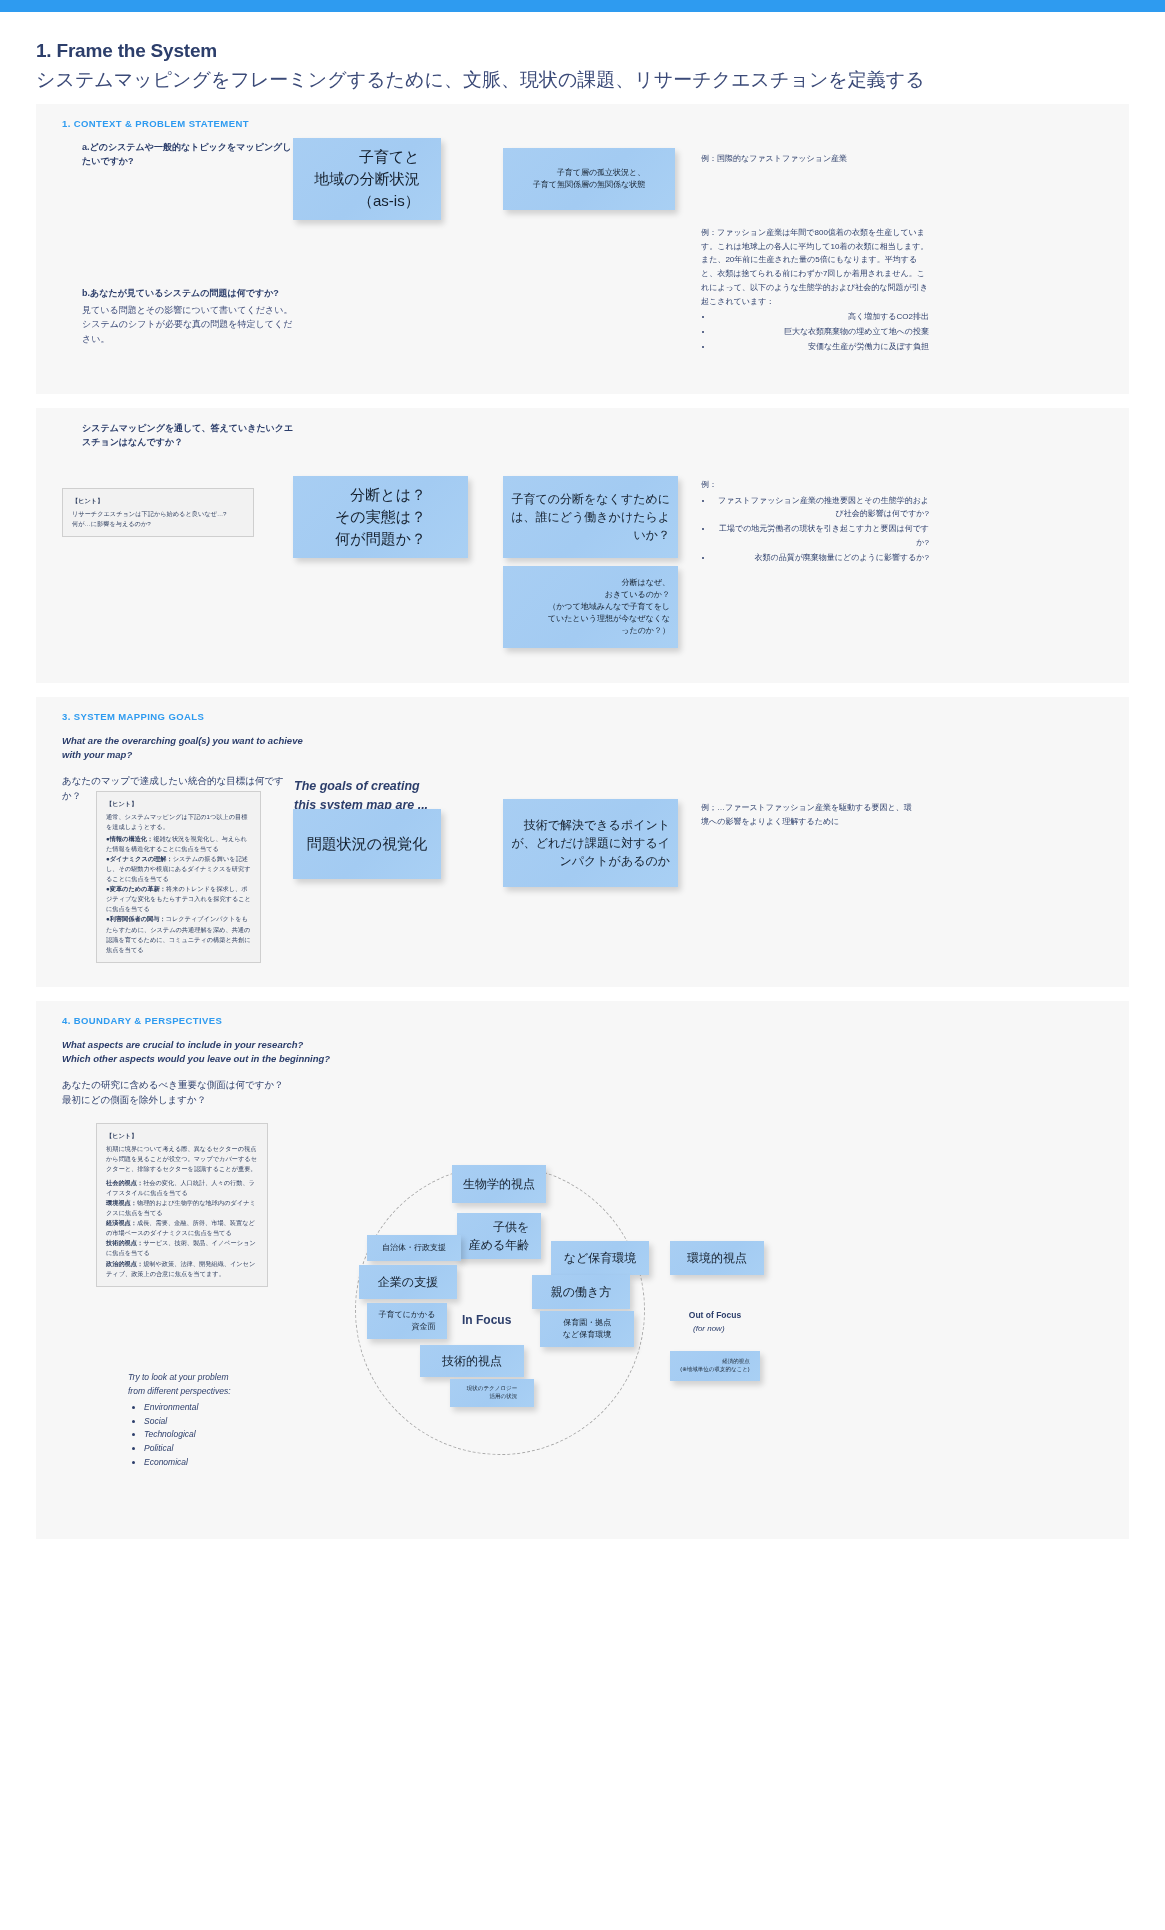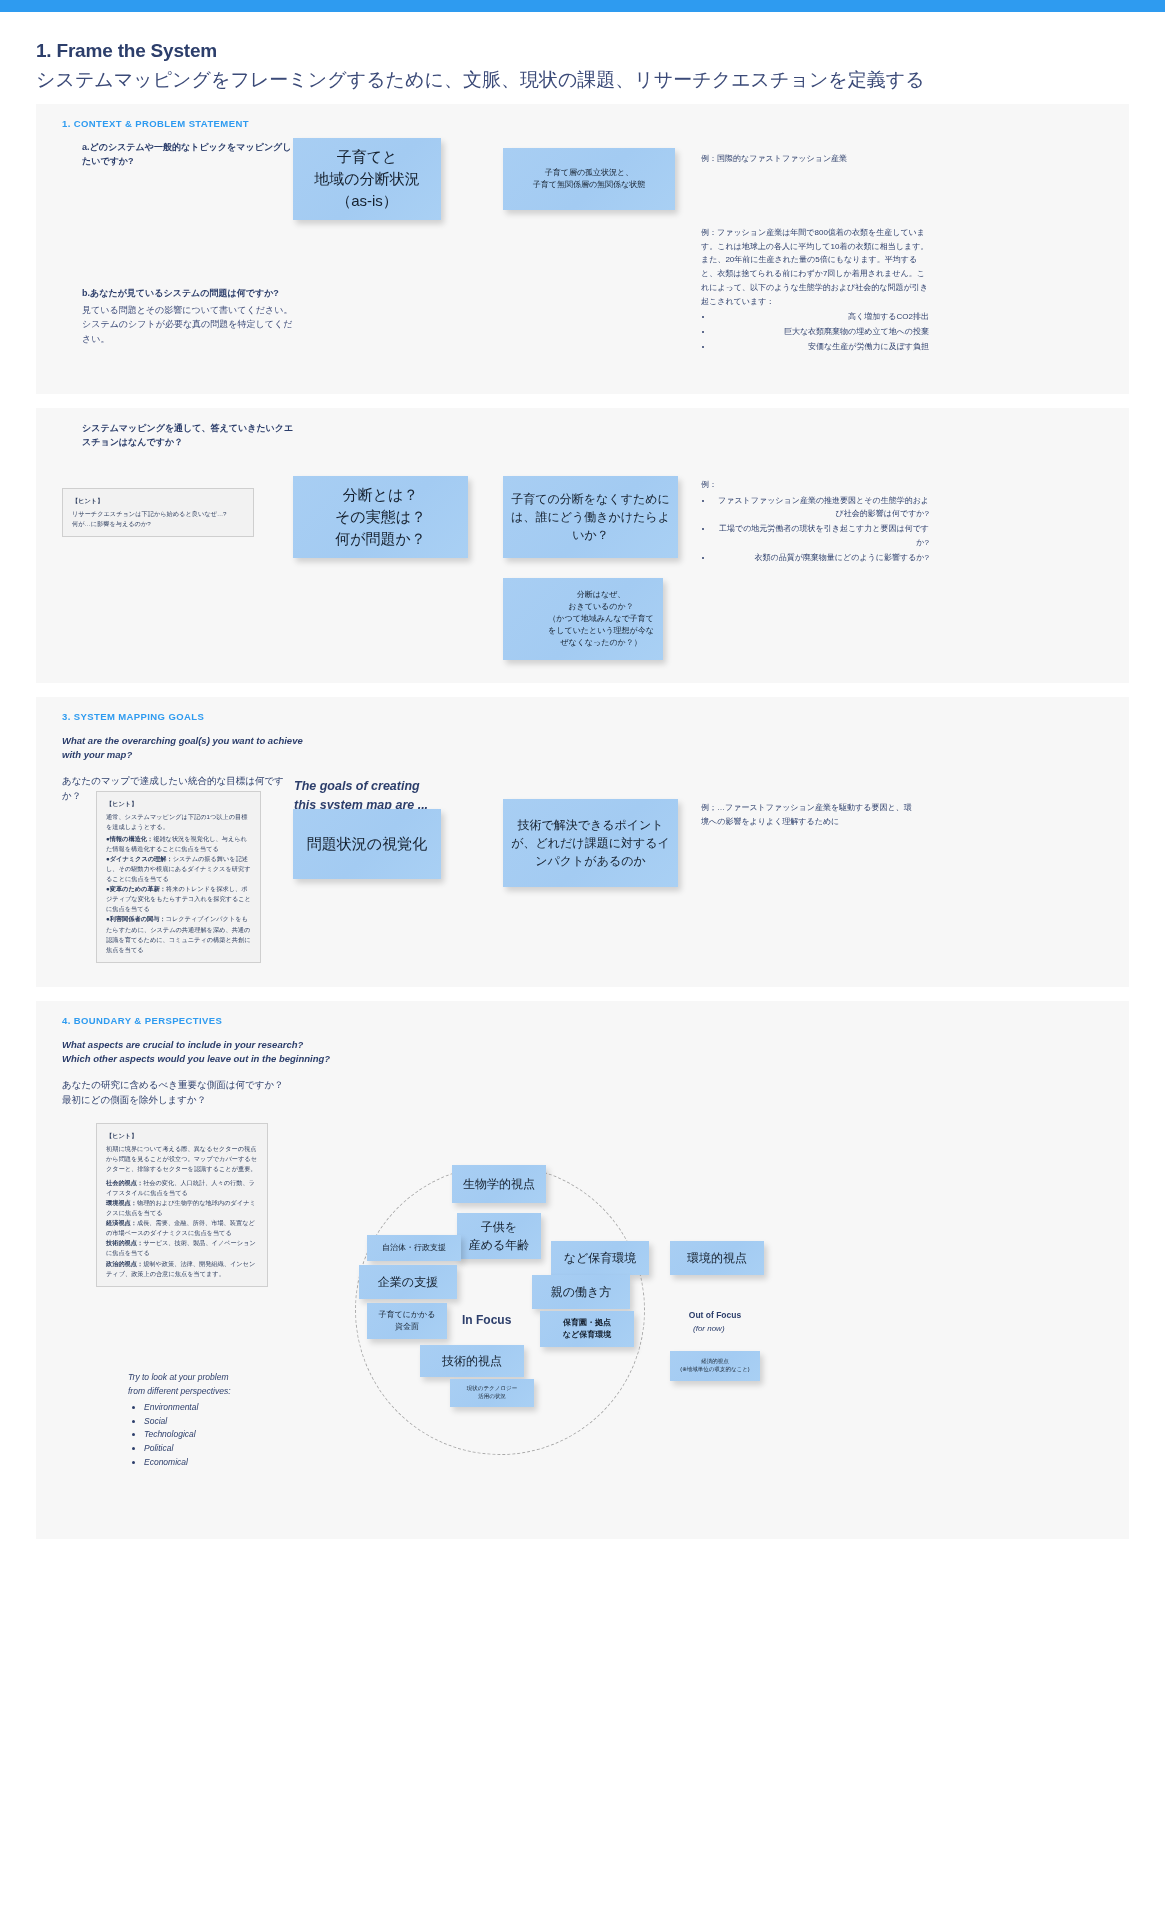--- a/index.html
+++ b/index.html
@@ -48,21 +48,21 @@
   .q-plain {
     font-size: 9.5px; color: #2c3e6b; line-height: 1.5; max-width: 230px;
   }
   .indent { margin-left: 20px; }
 
   
   .note {
     background: linear-gradient(135deg,#a8cef3 0%, #a3cbf2 55%, #a9d0f4 100%);
     box-shadow: 3px 4px 6px rgba(0,0,0,0.16);
     display: flex; align-items: center; justify-content: center;
-    text-align: center; color: #15202e;
+    text-align: right; color: #15202e;
     padding: 6px 8px; position: absolute;
   }
   .note.lg  { font-size: 15px; line-height: 1.45; }
   .note.md  { font-size: 12px; line-height: 1.5; }
   .note.sm  { font-size: 8px;  line-height: 1.5; }
   .note.xs  { font-size: 5.5px; line-height: 1.45; }
 
   .hintbox {
     border: 1px solid #cfcfcf; background: #f2f2f2;
     padding: 7px 9px; font-size: 6.2px; color: #2d3d5e; line-height: 1.62;
@@ -146,21 +146,21 @@
     <div class="hintbox" style="left:26px; top:80px; width:192px;">
       <span class="hint-title">【ヒント】</span>
       <span style="white-space:pre-line;">リサーチクエスチョンは下記から始めると良いなぜ…?
 何が…に影響を与えるのか?</span>
     </div>
 
     <div class="note lg" style="left:257px; top:68px; width:175px; height:82px; white-space:pre-line;">分断とは？
 その実態は？
 何が問題か？</div>
     <div class="note md" style="left:467px; top:68px; width:175px; height:82px;">子育ての分断をなくすためには、誰にどう働きかけたらよいか？</div>
-    <div class="note sm" style="left:467px; top:170px; width:160px; height:82px; white-space:pre-line;padding-left:44px;">分断はなぜ、
+    <div class="note sm" style="left:467px; top:158px; width:175px; height:82px; white-space:pre-line;padding-left:44px;">分断はなぜ、
 おきているのか？
 （かつて地域みんなで子育てをしていたという理想が今なぜなくなったのか？）</div>
 
     <div class="example" style="left:665px; top:70px; width:228px;">
       <div>例：</div>
       <ul>
         <li>ファストファッション産業の推進要因とその生態学的および社会的影響は何ですか?</li>
         <li>工場での地元労働者の現状を引き起こす力と要因は何ですか?</li>
         <li>衣類の品質が廃棄物量にどのように影響するか?</li>
       </ul>
@@ -247,21 +247,21 @@
 
       <div class="note md" style="left:390px; top:52px; width:94px; height:38px;">生物学的視点</div>
       <div class="note md" style="left:395px; top:100px; width:84px; height:46px; white-space:pre-line;">子供を
 産める年齢</div>
       <div class="note sm" style="left:305px; top:122px; width:94px; height:26px;">自治体・行政支援</div>
       <div class="note md" style="left:297px; top:152px; width:98px; height:34px;">企業の支援</div>
       <div class="note md" style="left:489px; top:128px; width:98px; height:34px;">など保育環境</div>
       <div class="note md" style="left:470px; top:162px; width:98px; height:34px;">親の働き方</div>
       <div class="note sm" style="left:305px; top:190px; width:80px; height:36px; white-space:pre-line;">子育てにかかる
 資金面</div>
-      <div class="note sm" style="left:478px; top:198px; width:94px; height:36px; white-space:pre-line;font-weight:bold;">保育園・拠点
+      <div class="note sm" style="left:478px; top:198px; width:94px; height:36px; white-space:pre-line;">保育園・拠点
 など保育環境</div>
       <div class="note md" style="left:358px; top:232px; width:104px; height:32px;">技術的視点</div>
       <div class="note xs" style="left:388px; top:266px; width:84px; height:28px; white-space:pre-line;">現状のテクノロジー
 活用の状況</div>
 
       <div class="note md" style="left:608px; top:128px; width:94px; height:34px;">環境的視点</div>
       <div class="note xs" style="left:608px; top:238px; width:90px; height:30px; white-space:pre-line;">経済的視点
 (※地域単位の収支的なこと)</div>
     </div>
   </div>

